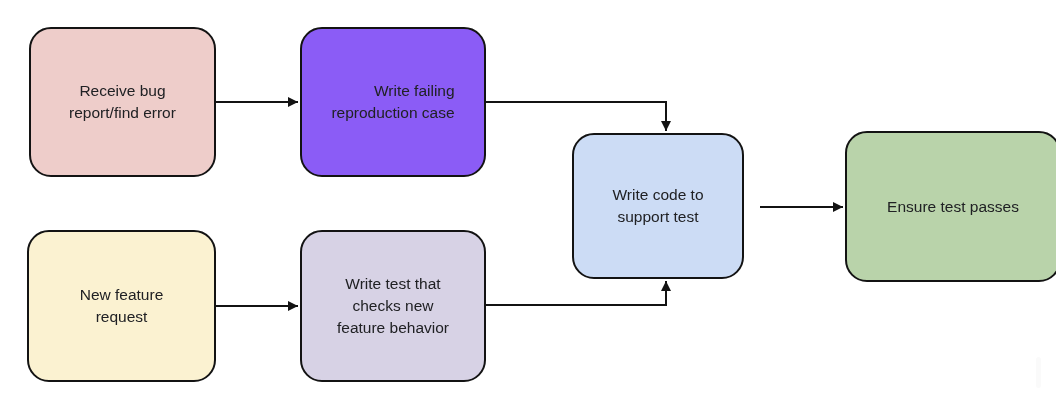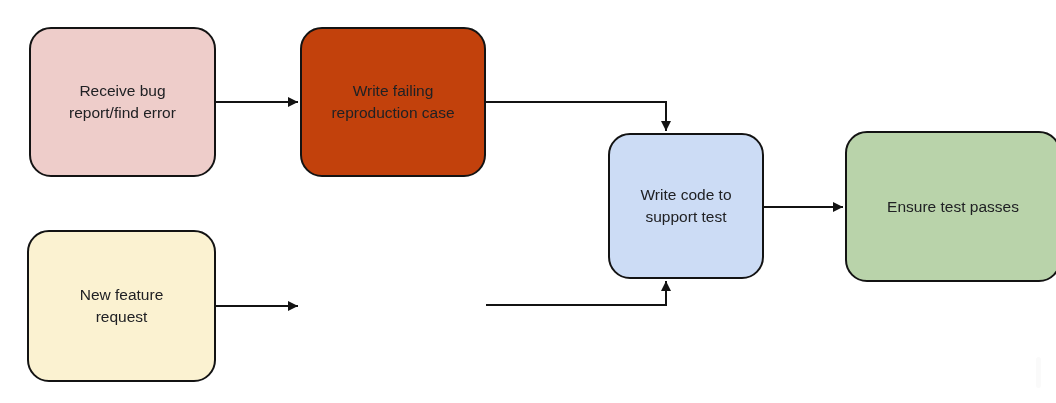--- a/index.html
+++ b/index.html
@@ -29,21 +29,21 @@
     white-space: pre-line;
     font-size: 15.5px;
     line-height: 22px;
     color: #202124;
     padding: 0 12px;
   }
   .node-receive-bug     { left: 29px;  top: 27px;  width: 187px; height: 150px; }
   .node-write-failing   { left: 300px; top: 27px;  width: 186px; height: 150px; }
   .node-new-feature     { left: 27px;  top: 230px; width: 189px; height: 152px; align-items: center; }
   .node-write-test      { left: 300px; top: 230px; width: 186px; height: 152px; }
-  .node-write-code      { left: 572px; top: 133px; width: 156px; height: 146px; margin-left: 36px; }
+  .node-write-code      { left: 572px; top: 133px; width: 172px; height: 146px; }
   .node-ensure-passes   { left: 845px; top: 131px; width: 216px; height: 151px; }
   .scroll-artifact {
     position: absolute;
     left: 1036px; top: 357px;
     width: 5px; height: 31px;
     border-radius: 3px;
   }
 </style>
 </head>
 <body>
@@ -61,30 +61,35 @@
     <path d="M216,306 H298" fill="none" stroke="#131313" stroke-width="2" marker-end="url(#arrowhead)"></path>
     <path d="M486,305 H666 V281" fill="none" stroke="#131313" stroke-width="2" marker-end="url(#arrowhead)"></path>
     <path d="M760,207 H843" fill="none" stroke="#131313" stroke-width="2" marker-end="url(#arrowhead)"></path>
   </svg>
 
   <div class="node node-receive-bug" style="background-color: rgb(238, 205, 202);">
     <span>Receive bug
 report/find error</span>
   </div>
 
-  <div class="node node-write-failing" style="background-color: #c2410c;">
+  <div class="node node-write-failing" style="background-color: #8b5cf6; text-align: right;">
     <span>Write failing
 reproduction case</span>
   </div>
 
   <div class="node node-new-feature" style="background-color: rgb(251, 242, 209);">
     <span>New feature
 request</span>
   </div>
 
+  <div class="node node-write-test" style="background-color: rgb(215, 210, 229);">
+    <span>Write test that
+checks new
+feature behavior</span>
+  </div>
 
   <div class="node node-write-code" style="background-color: rgb(204, 220, 245);">
     <span>Write code to
 support test</span>
   </div>
 
   <div class="node node-ensure-passes" style="background-color: rgb(185, 211, 170);">
     <span>Ensure test passes</span>
   </div>
 

